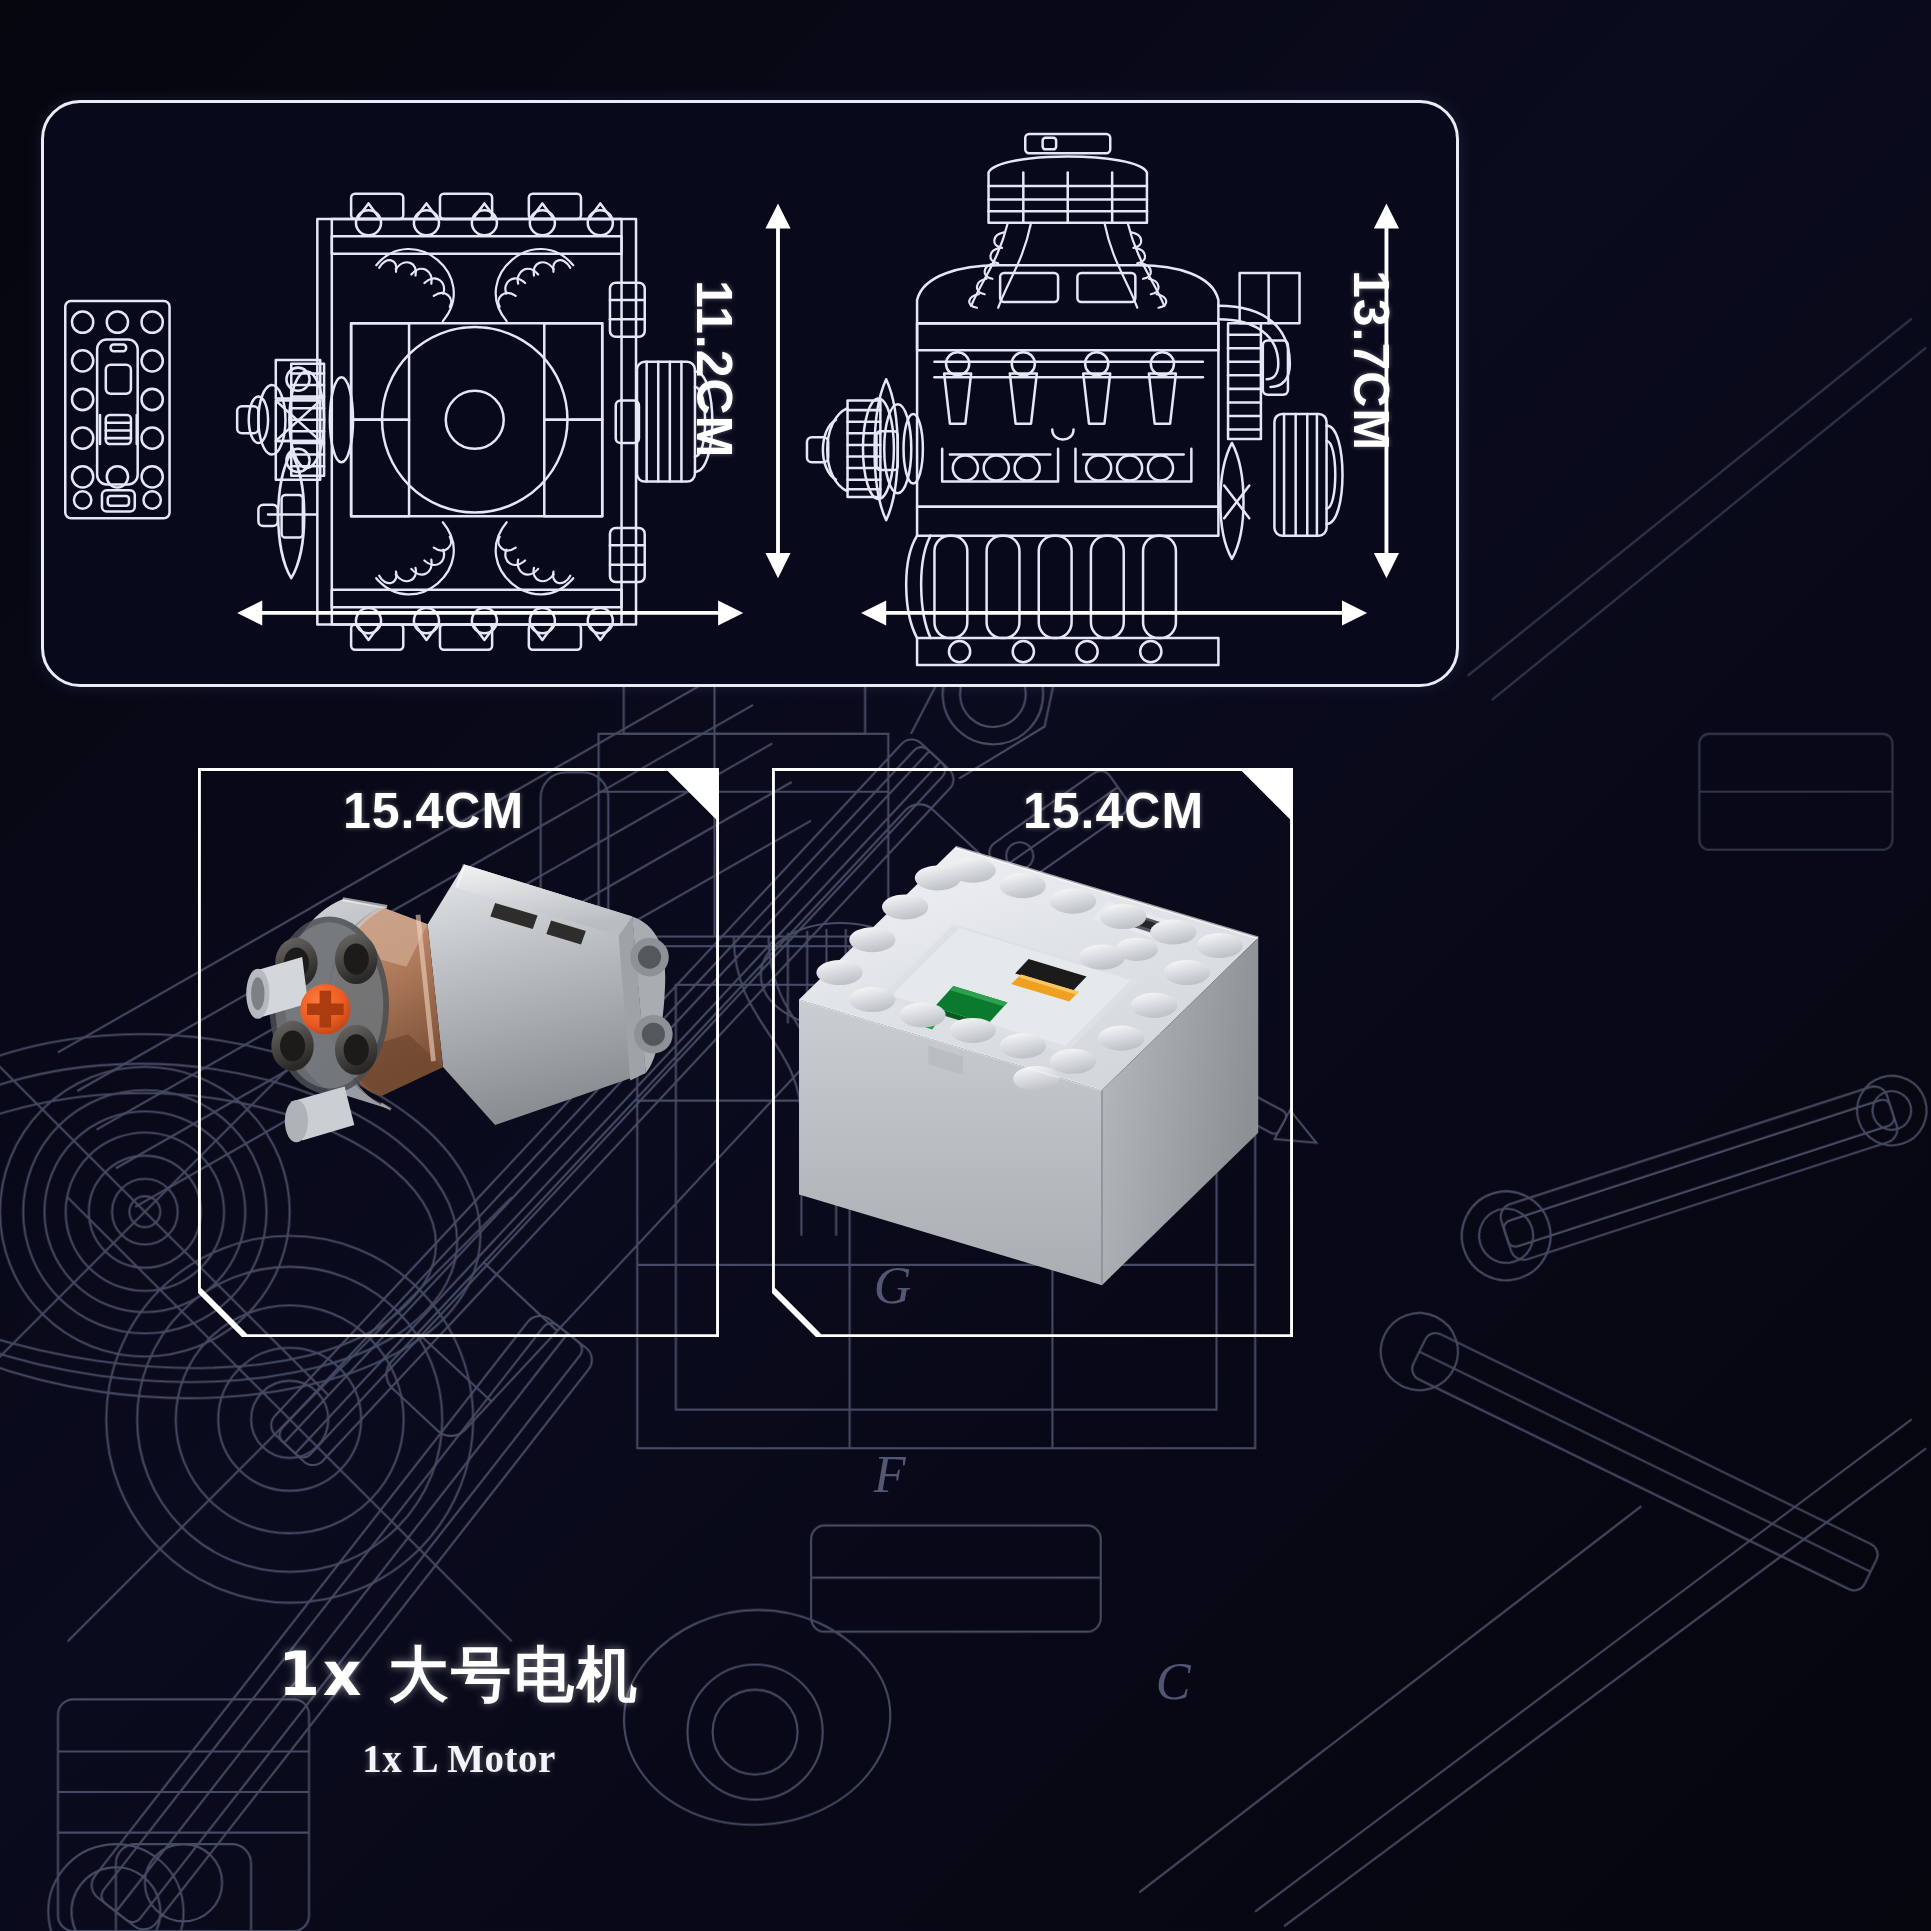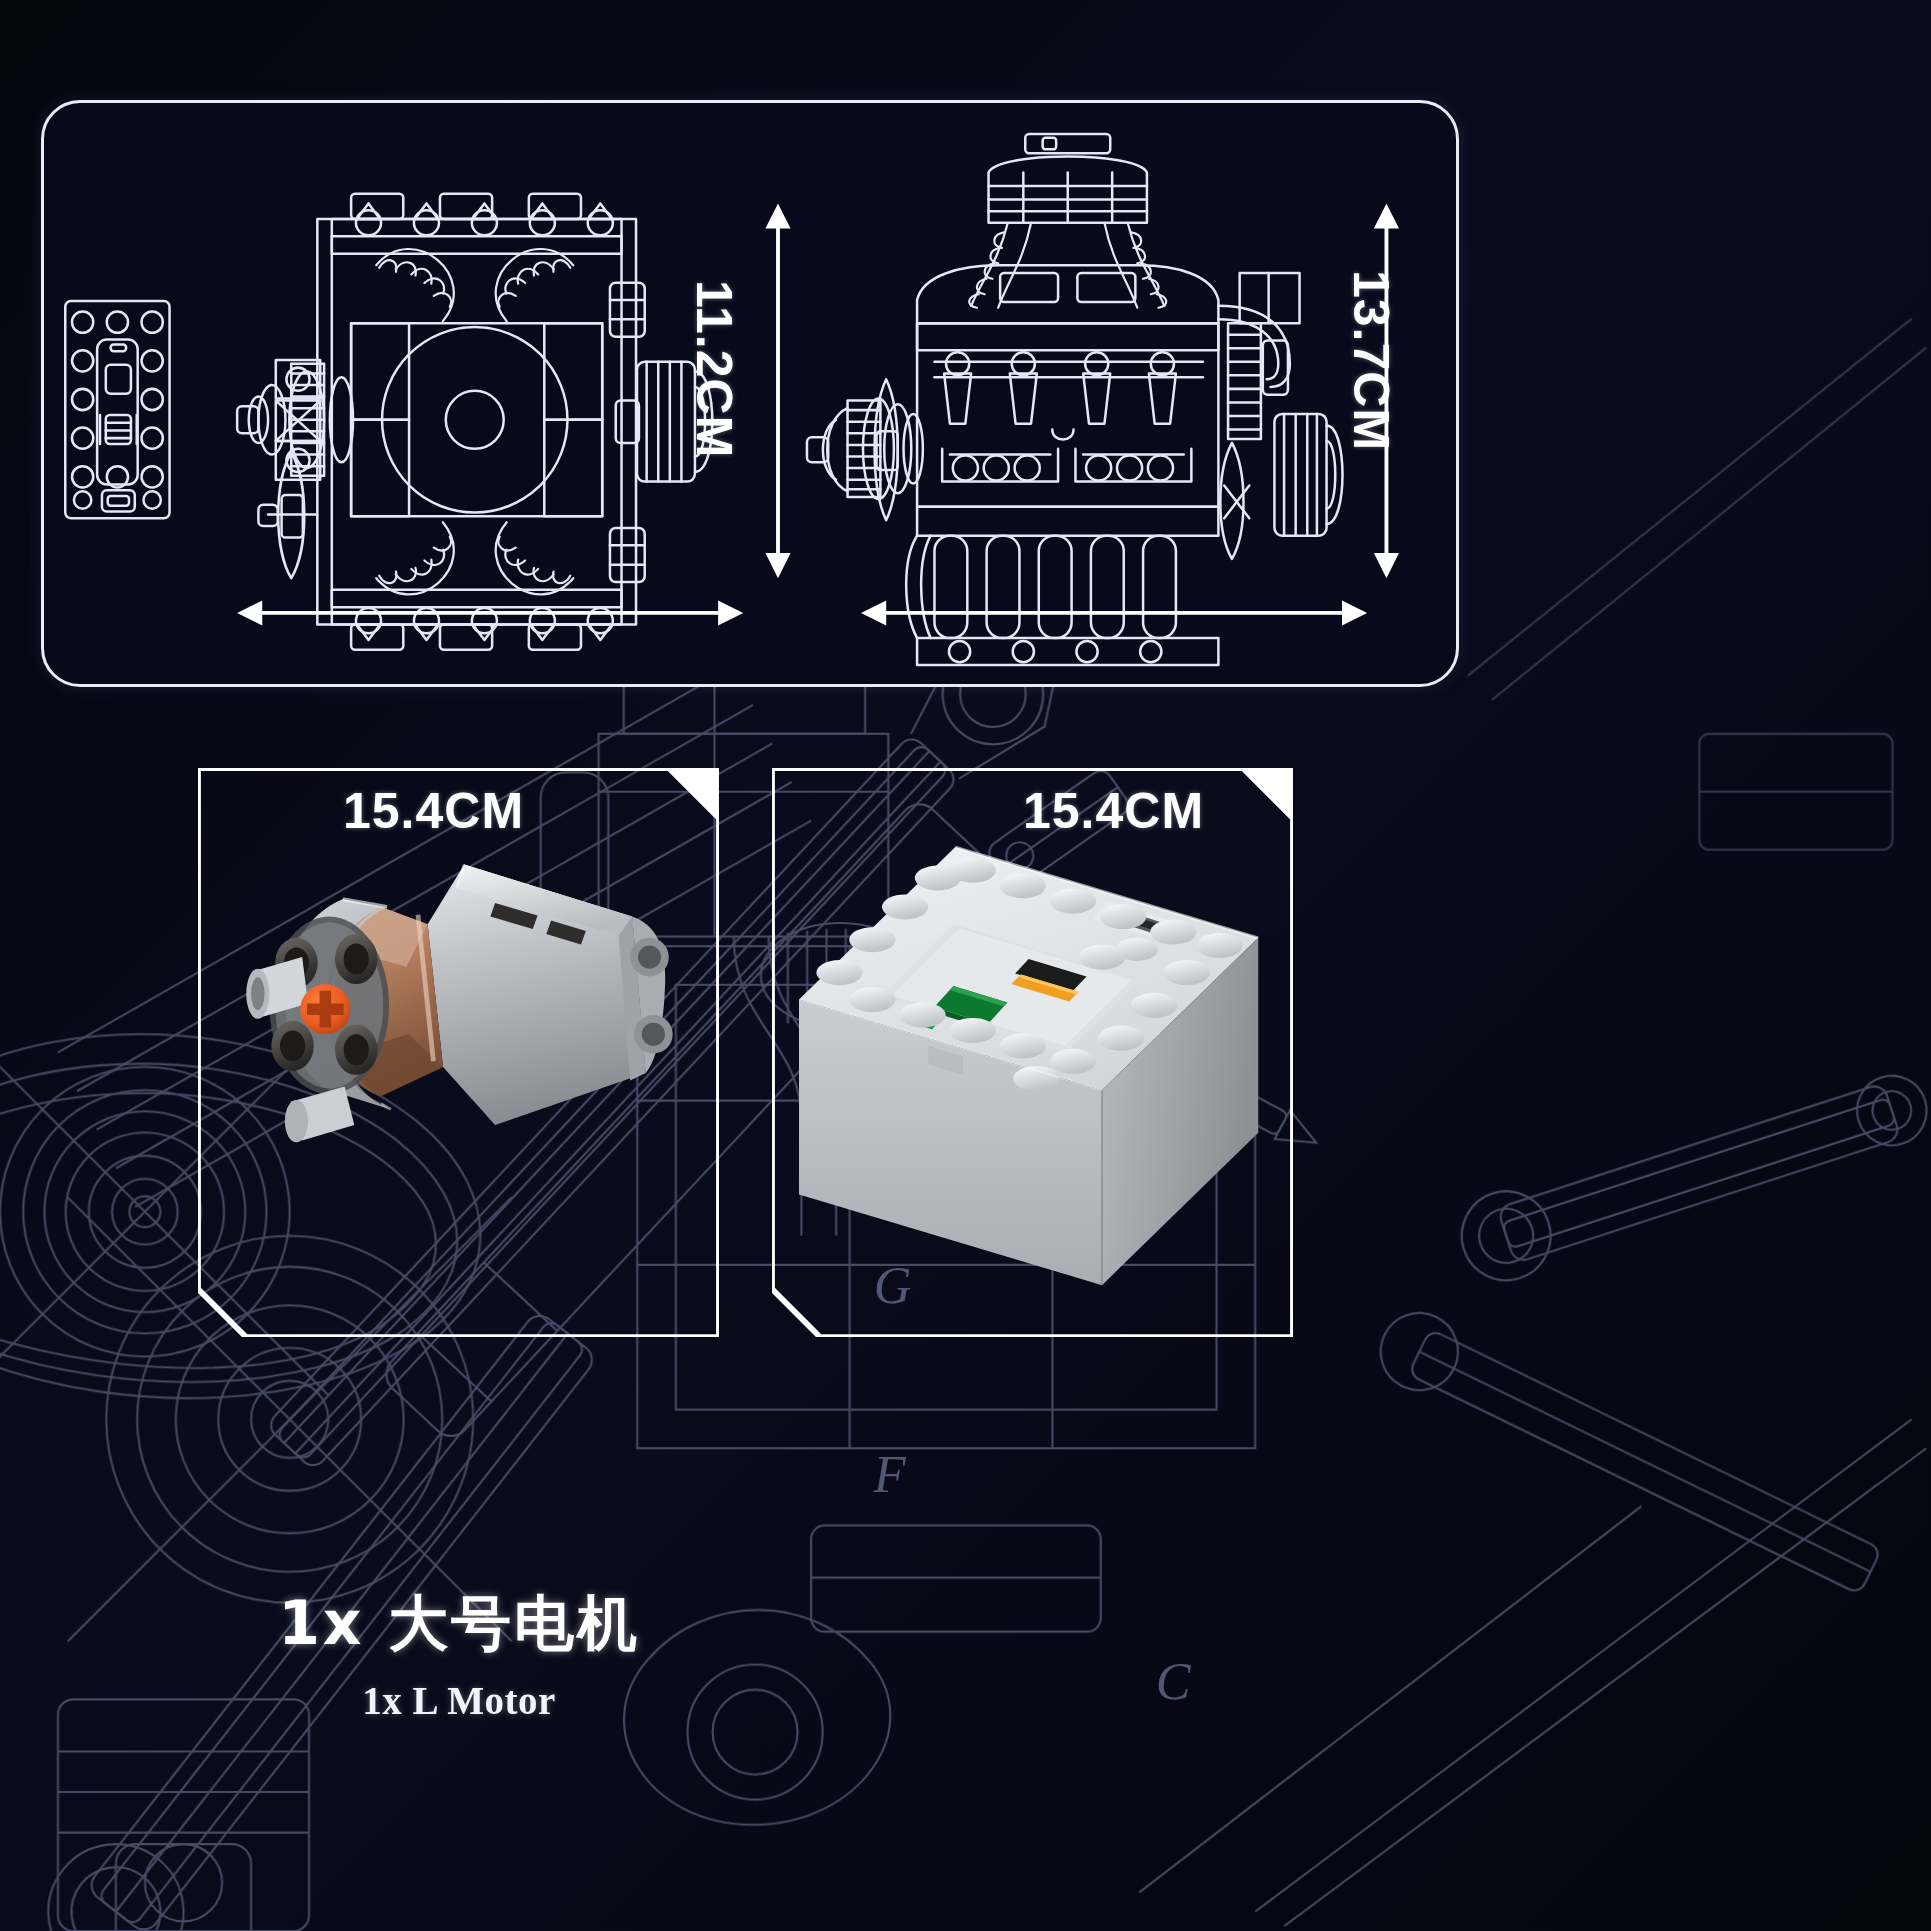--- a/index.html
+++ b/index.html
@@ -34,30 +34,30 @@
   #dim-v-right{left:1400px;top:270px;font-size:50px;transform:rotate(90deg);transform-origin:left top;}
 
   
   .part-card{position:absolute;width:521px;height:570px;}
   #card-motor{left:198px;top:768px;}
   #card-battery{left:772px;top:768px;}
   .part-card .frame{position:absolute;inset:0;}
   .part-photo{position:absolute;inset:0;}
 
   .part-caption{position:absolute;width:618px;text-align:center;}
-  #caption-motor{left:150px;top:1590px;}
+  #caption-motor{left:150px;top:1641px;}
   #caption-battery{left:734px;top:1641px;}
   .cap-cn{
     color:#ffffff;font-size:60px;font-weight:700;letter-spacing:2.9px;
     text-shadow:0 0 8.7px rgba(255,255,255,.45);line-height:1.12;
     font-family:"DejaVu Sans","Liberation Sans",sans-serif;
   }
   .cap-en{
     color:#f2f4fb;font-size:39px;font-weight:600;letter-spacing:0.5px;
-    margin-top:21px;text-shadow:0 0 6.8px rgba(255,255,255,.3);
+    margin-top:28px;text-shadow:0 0 6.8px rgba(255,255,255,.3);
     font-family:"Liberation Serif","DejaVu Serif",serif;
   }
 </style>
 </head>
 <body>
 
 <div id="bg-blueprint">
 <svg viewBox="0 0 2000 2000" xmlns="http://www.w3.org/2000/svg">
   <defs>
     <linearGradient id="bgg" x1="0" y1="0" x2="1" y2="1">

